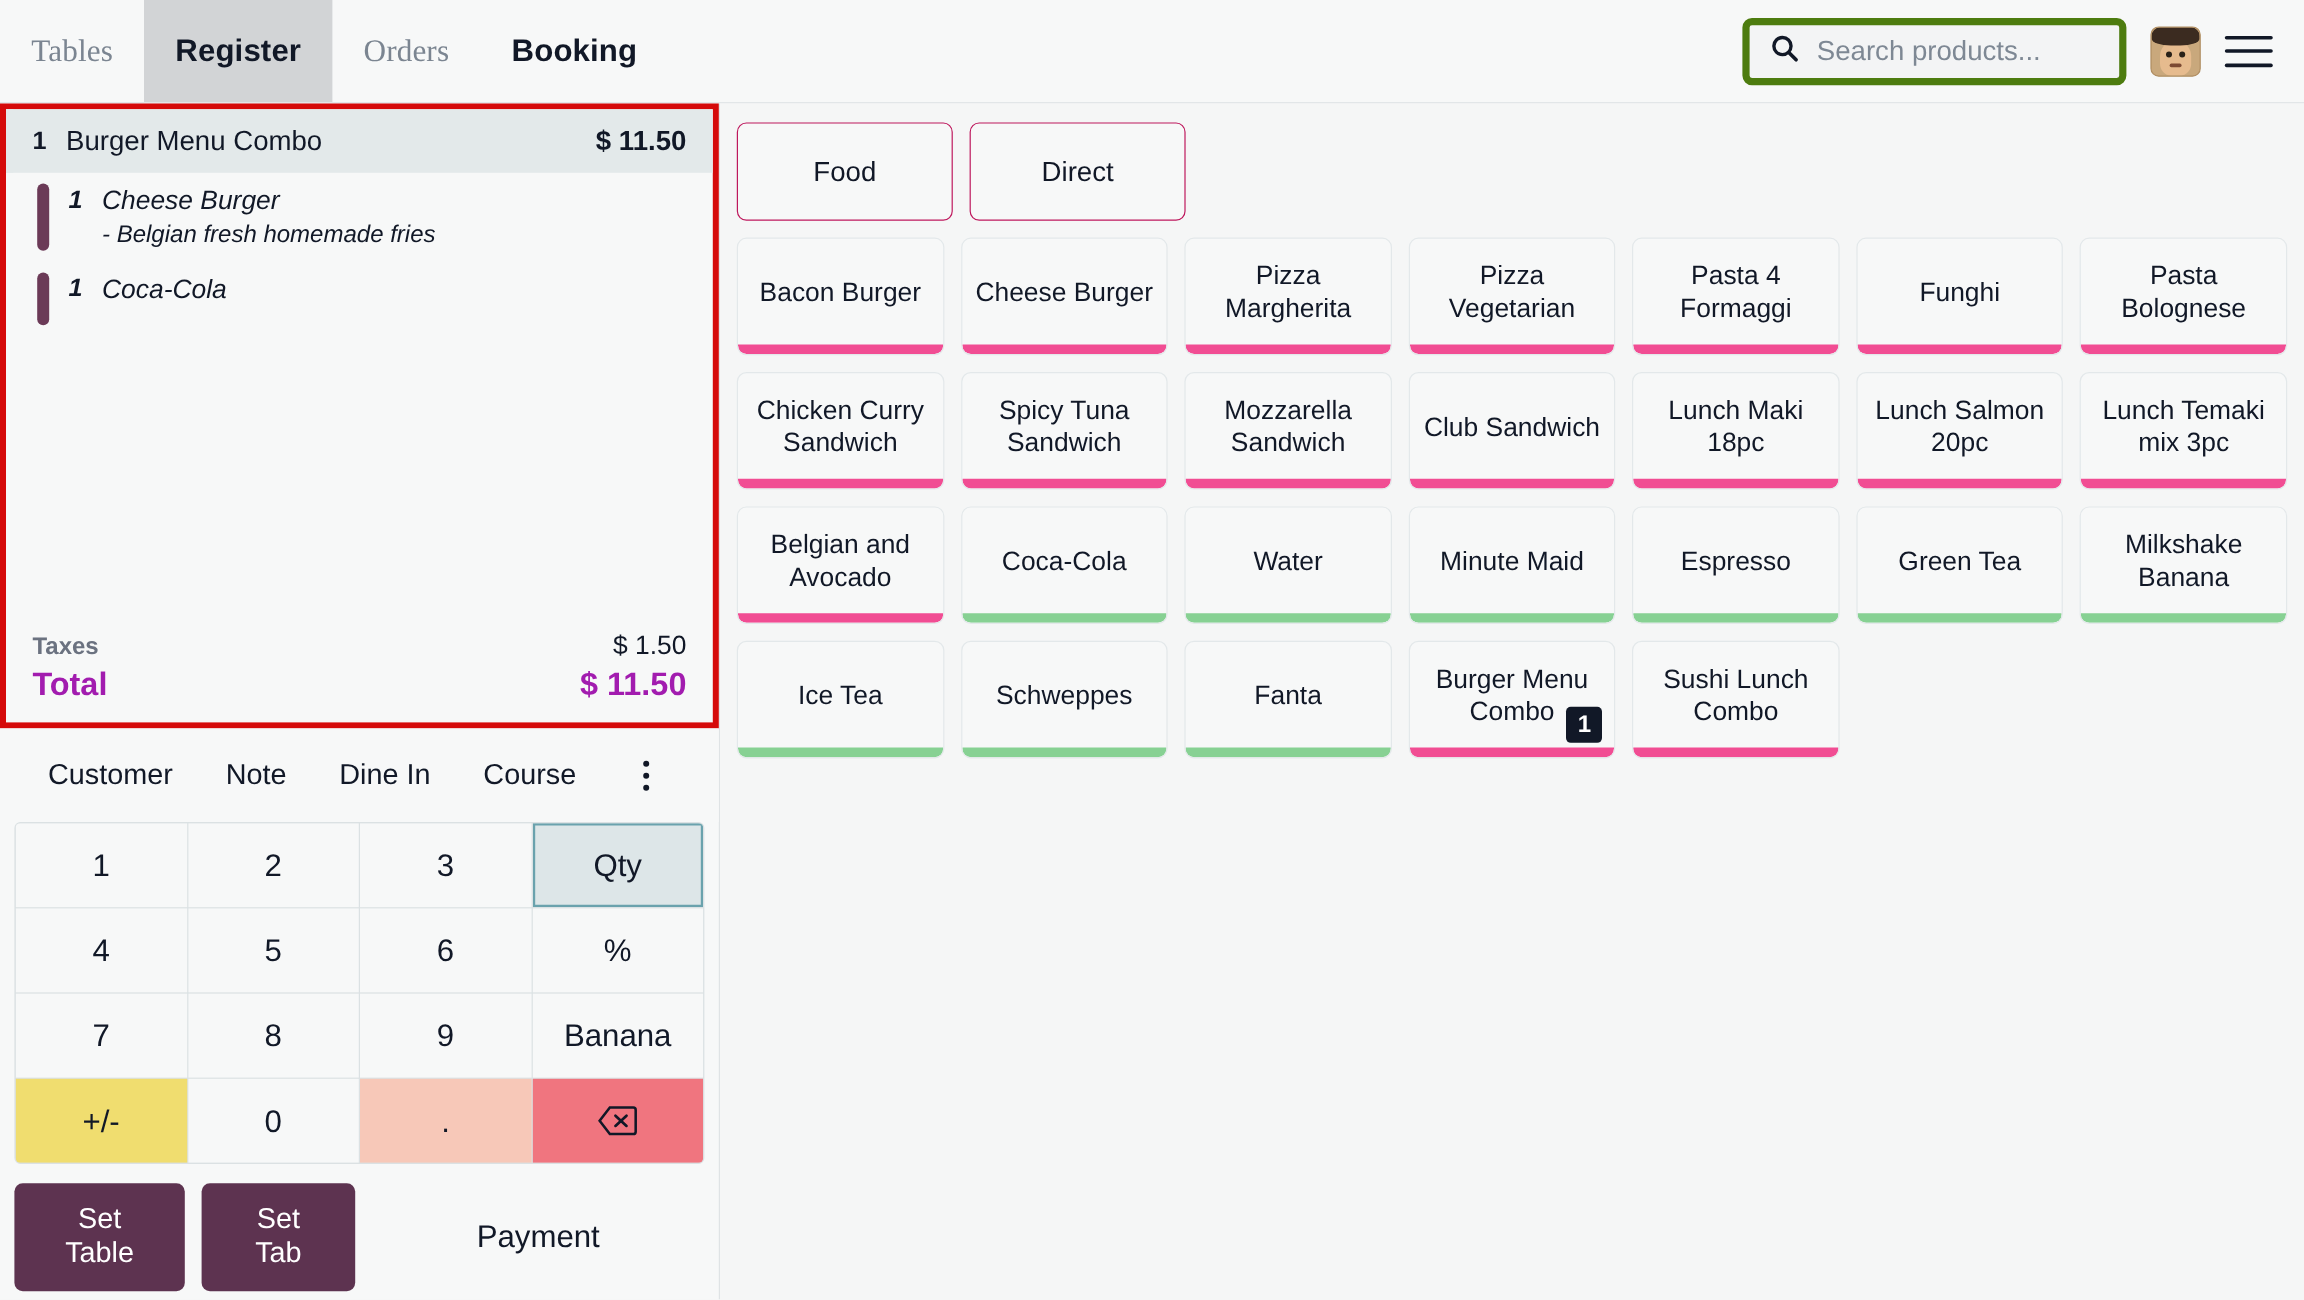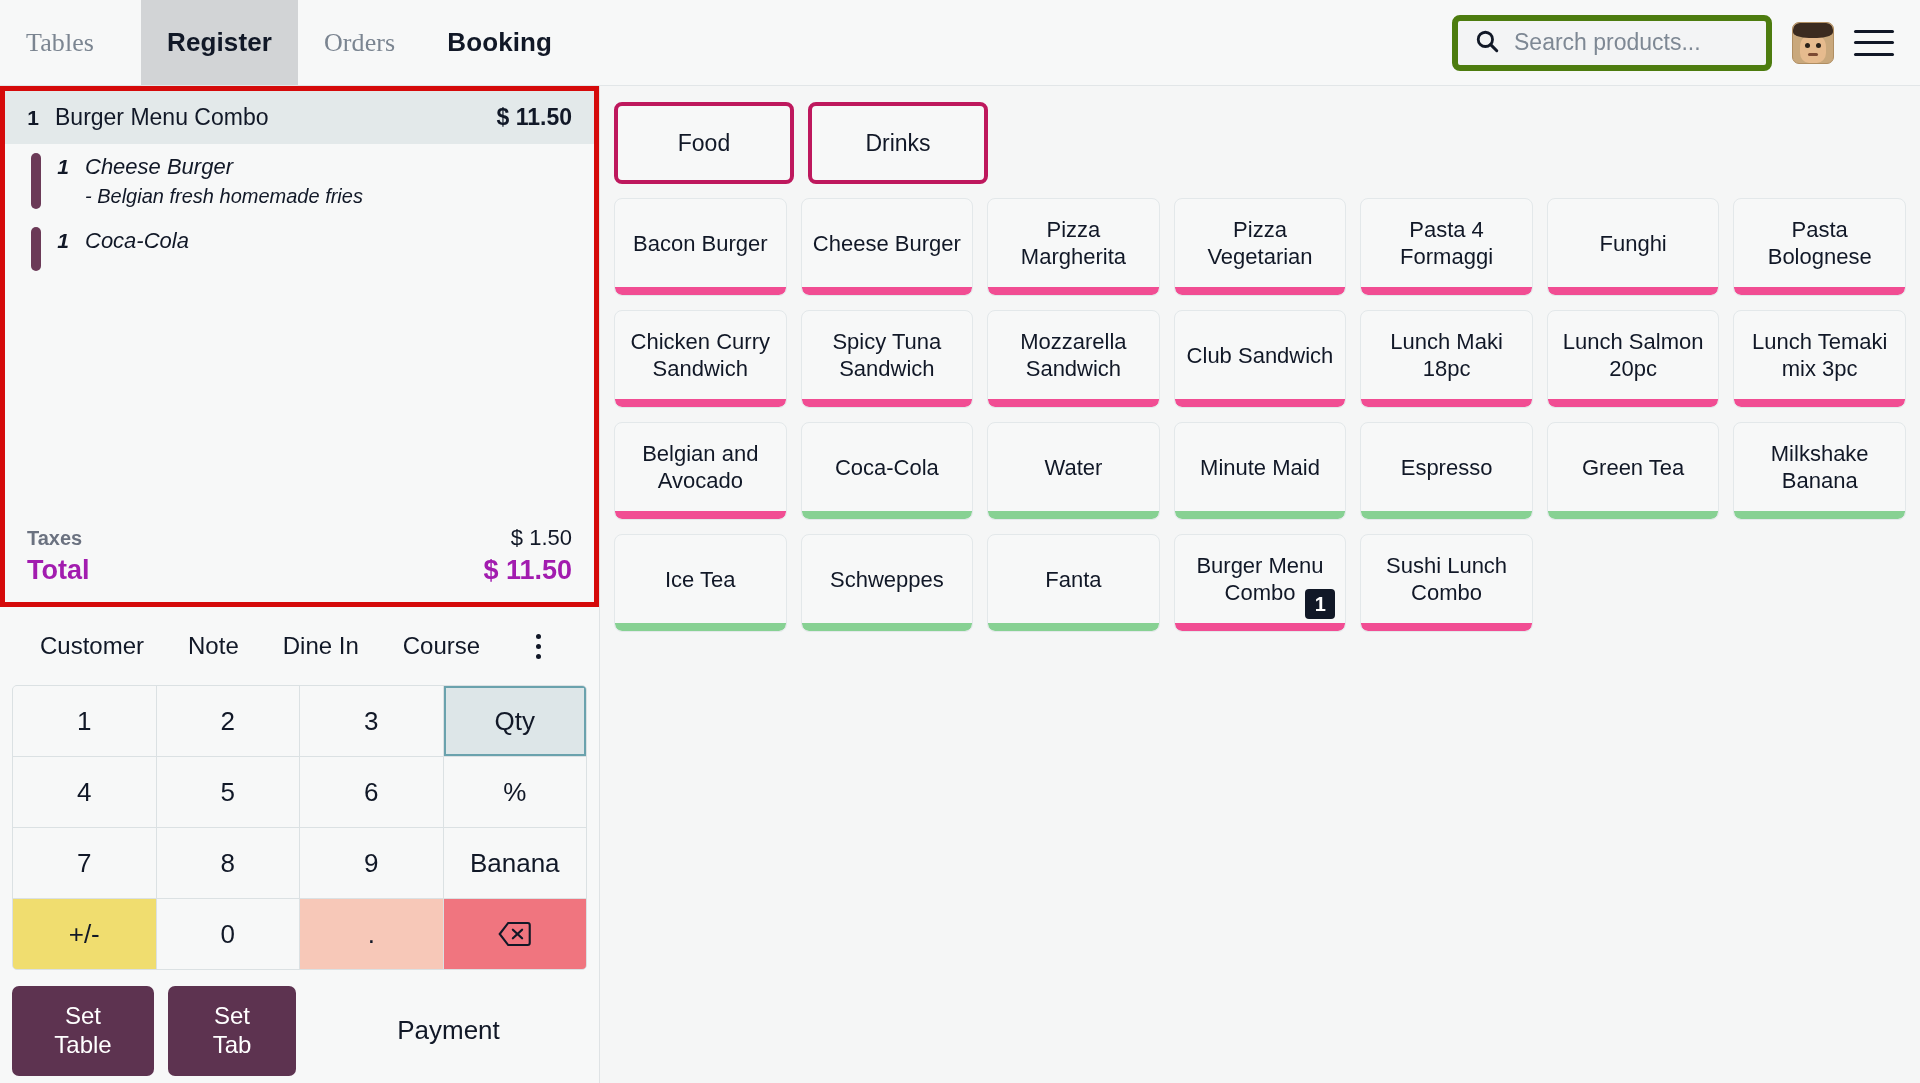--- a/index.html
+++ b/index.html
@@ -30,21 +30,20 @@
   .nav-item {
     font-size: 26px; color: #6b7280;
     padding: 0 26px; height: 100%;
     display: flex; align-items: center;
     cursor: pointer; letter-spacing: .1px;
   }
   .nav-item.dim { color: #7b8591; font-family: Liberation Serif, serif; }
   .nav-item.active {
     color: #111827; font-weight: bold;
     background: #d2d4d6;
-    margin-left: 21px;
   }
   .nav-item.strong { color: #111827; font-weight: bold; }
   .direct-sale {
     margin-left: 18px;
     background: #1a97ac; color: #ffffff;
     font-size: 23px; font-weight: bold;
     border-radius: 28px;
     padding: 12px 26px;
     cursor: pointer;
     white-space: nowrap;
@@ -238,21 +237,21 @@
     flex: 1 1 auto; min-width: 0;
     padding: 16px 14px 0 14px;
     display: flex; flex-direction: column;
     background: #f5f6f6;
     overflow: hidden;
   }
   .cat-row { display: flex; gap: 14px; margin-bottom: 14px; }
   .cat-btn {
     width: 180px; height: 82px;
     background: #f7f8f8;
-    border: 4px solid #be185d;
+    border: 1px solid #be185d;
     border-radius: 8px;
     display: flex; align-items: center; justify-content: center;
     font-size: 23px; color: #111827; cursor: pointer;
   }
   .prod-grid {
     display: grid;
     grid-template-columns: repeat(7, 1fr);
     gap: 14px;
     align-content: start;
   }
@@ -428,21 +427,21 @@
           <div>Set</div>
           <div>Tab</div>
         </div>
         <div class="payment">Payment</div>
       </div>
     </div>
 
     <div class="right">
       <div class="cat-row">
         <div class="cat-btn">Food</div>
-        <div class="cat-btn">Drinks</div>
+        <div class="cat-btn">Direct</div>
       </div>
       <div class="prod-grid" id="prod-grid">
           <div class="prod">
             <span>Bacon Burger</span>
             <div class="bar food"></div>
           </div>
           <div class="prod">
             <span>Cheese Burger</span>
             <div class="bar food"></div>
           </div>

